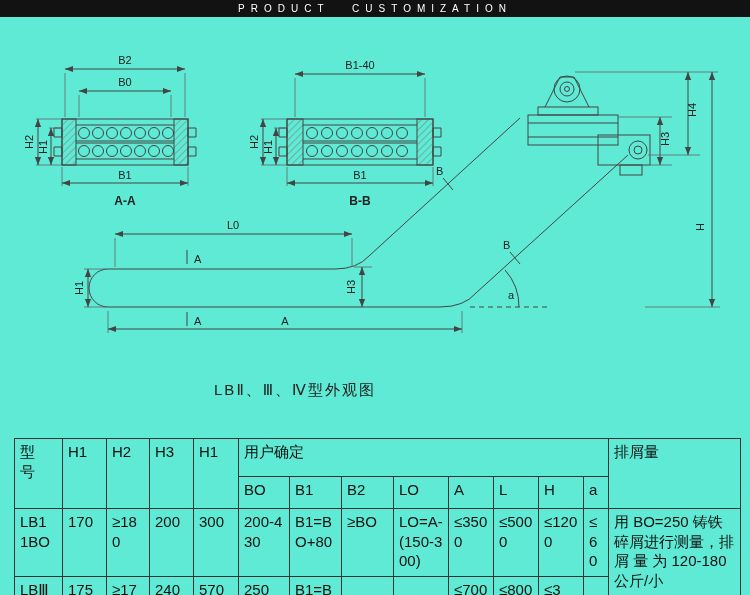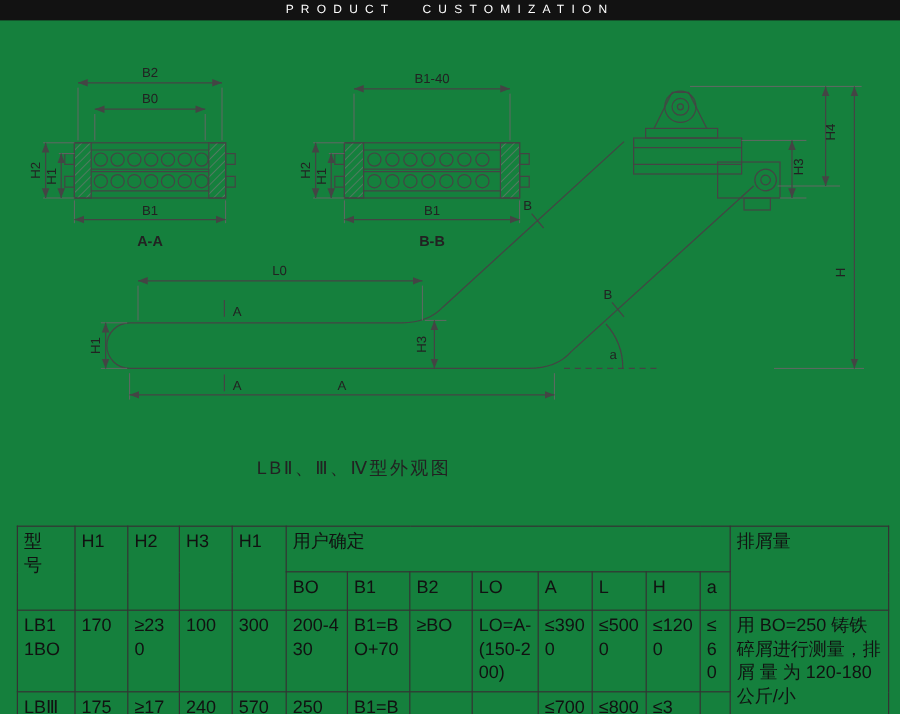--- a/index.html
+++ b/index.html
@@ -1,17 +1,17 @@
 <!DOCTYPE html>
 <html><head>
 <meta charset="utf-8">
 <style>
   html,body{margin:0;padding:0;}
   body{font-family:"Liberation Sans",sans-serif;background:#fff;}
-  .page{position:relative;width:750px;height:595px;overflow:hidden;background:#15803d;}
+  .page{position:relative;width:750px;height:595px;overflow:hidden;background:#5eead4;}
   .topbar{height:17px;background:#121212;color:#fff;display:flex;align-items:center;justify-content:center;
           font-size:10px;letter-spacing:6px;word-spacing:14px;}
   .drawing{position:relative;width:750px;height:420px;}
   .drawing svg{display:block;}
   svg text{font-family:"Liberation Sans",sans-serif;font-size:11px;fill:#222;stroke:none;}
   svg text.sec{font-size:12px;font-weight:bold;}
   svg text.cap{font-size:15px;letter-spacing:2px;}
   table.spec{border-collapse:collapse;table-layout:fixed;width:726px;margin-left:14px;margin-top:1px;}
   table.spec td{border:1px solid #333;vertical-align:top;text-align:left;padding:3px 5px;
                 font-size:15px;line-height:1.3;word-break:break-all;white-space:pre-line;color:#111;}
@@ -209,28 +209,28 @@
       <td>LO</td>
       <td>A</td>
       <td>L</td>
       <td>H</td>
       <td>a</td>
     </tr>
     <tr class="dr1">
       <td>LB1
 1BO</td>
       <td>170</td>
-      <td>≥230</td>
-      <td>100</td>
+      <td>≥180</td>
+      <td>200</td>
       <td>300</td>
       <td>200-430</td>
-      <td>B1=BO+70</td>
+      <td>B1=BO+80</td>
       <td>≥BO</td>
-      <td>LO=A-(150-200)</td>
-      <td>≤3900</td>
+      <td>LO=A-(150-300)</td>
+      <td>≤3500</td>
       <td>≤5000</td>
       <td>≤1200</td>
       <td>≤60</td>
       <td rowspan="2">用 BO=250 铸铁碎屑进行测量，排 屑 量 为 120-180公斤/小</td>
     </tr>
     <tr class="dr2">
       <td>LBⅢ</td>
       <td>175</td>
       <td>≥17</td>
       <td>240</td>

